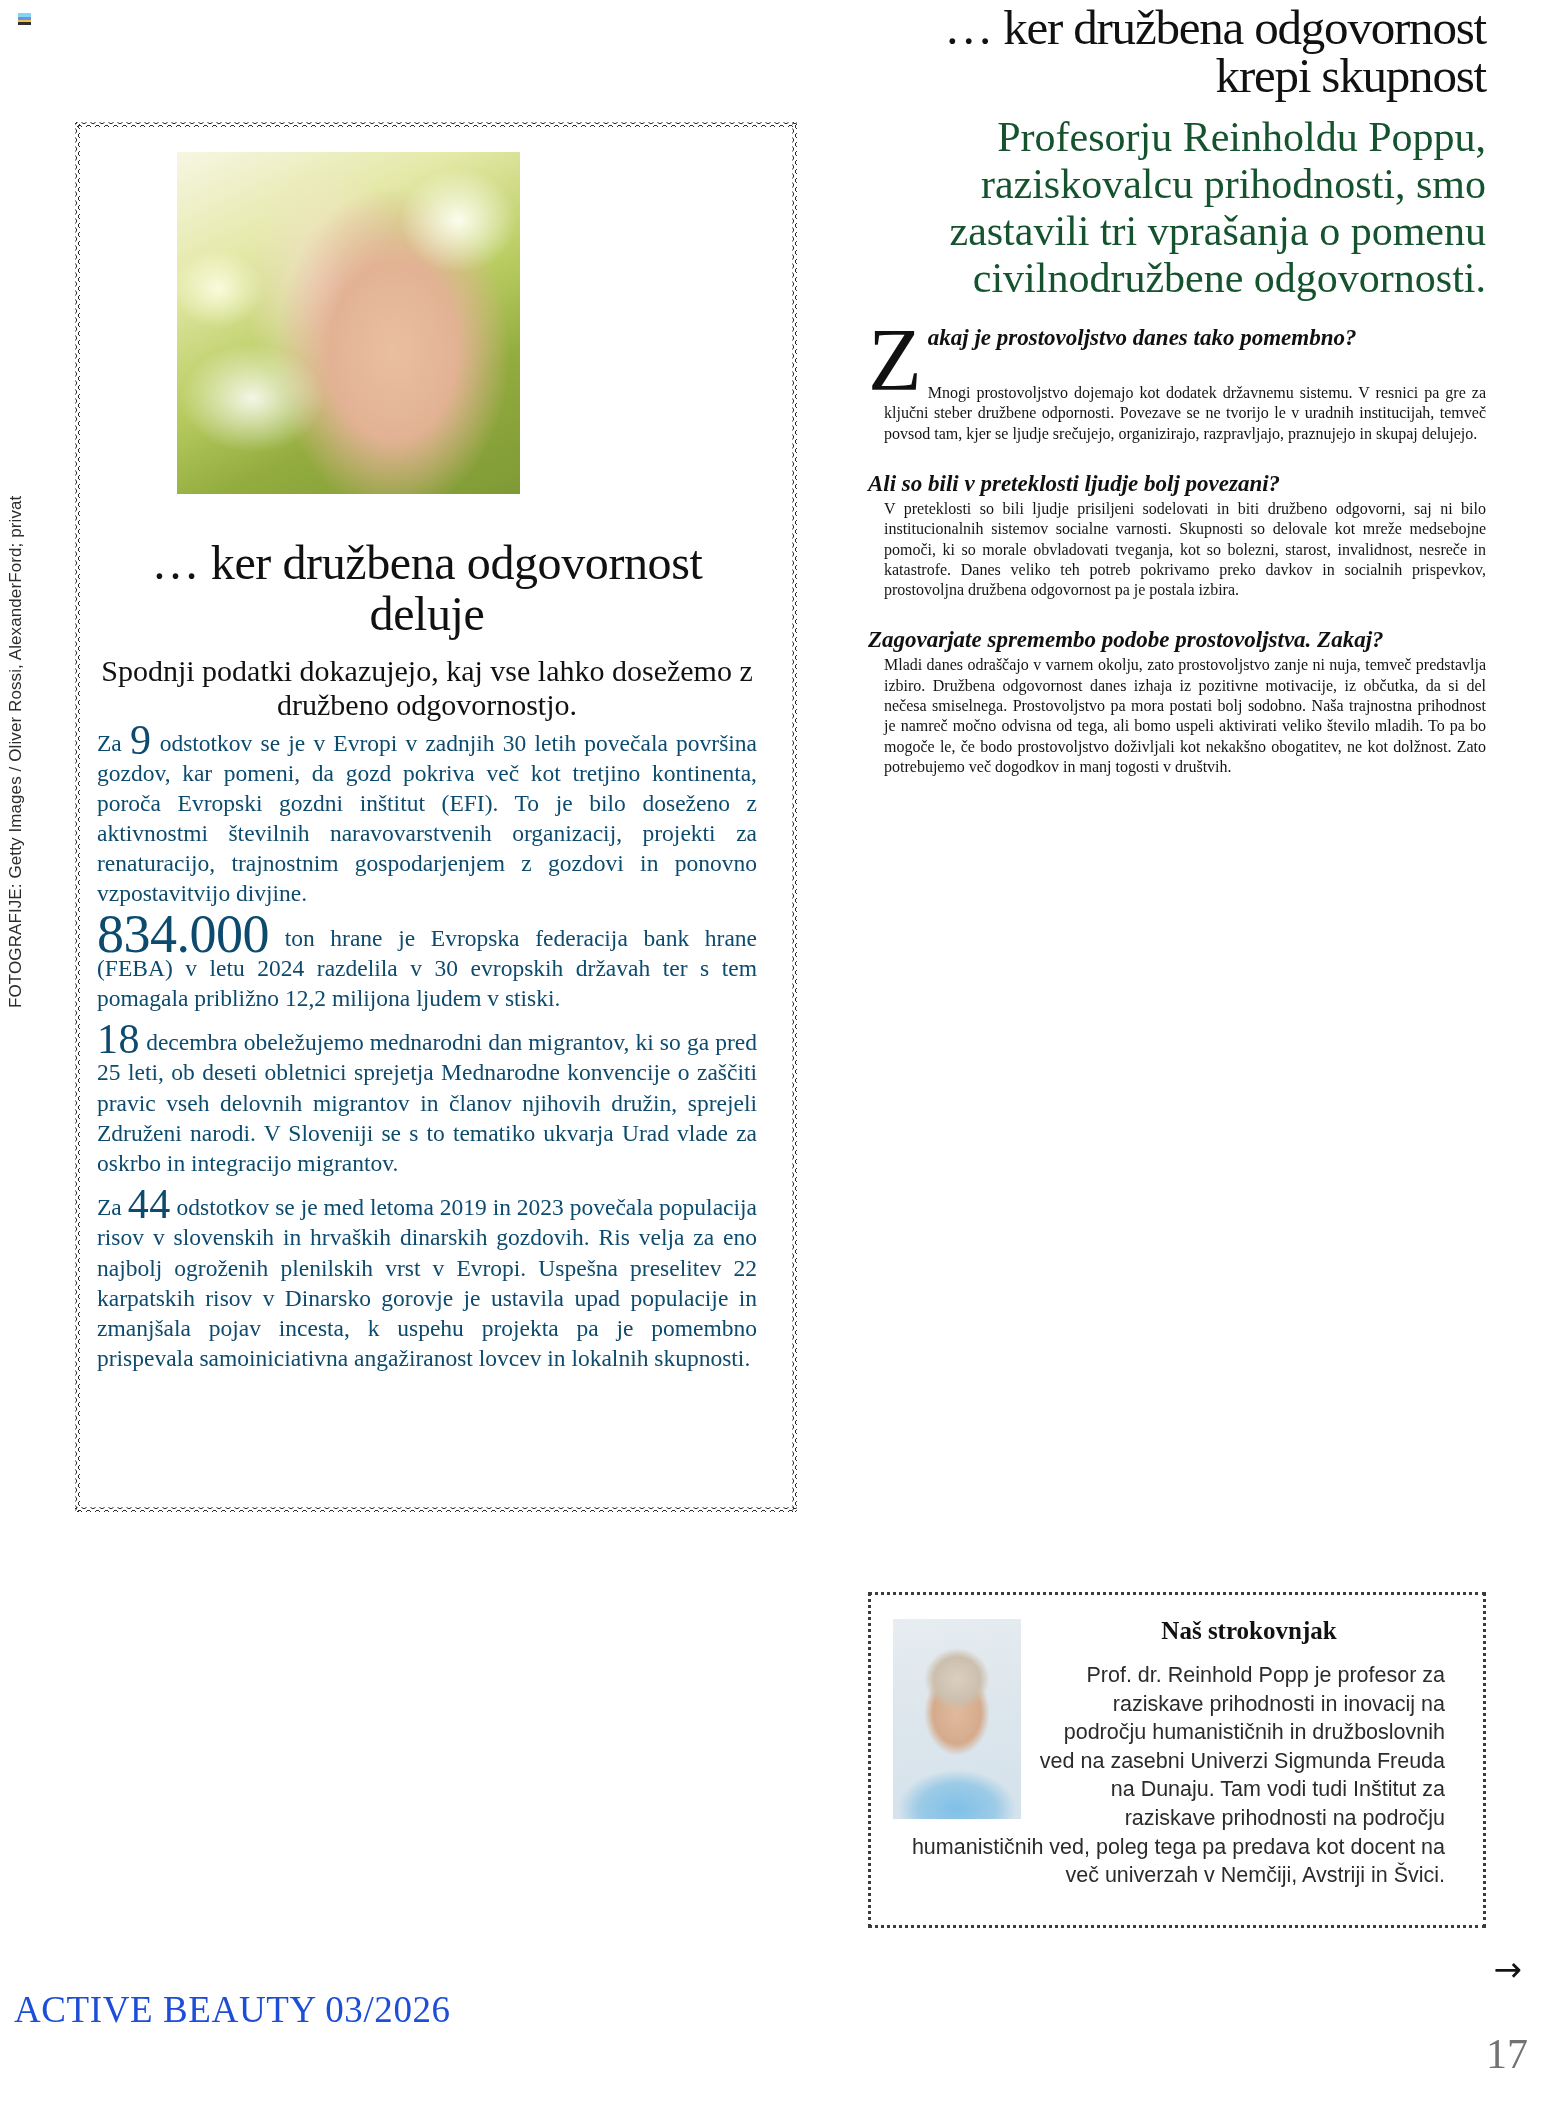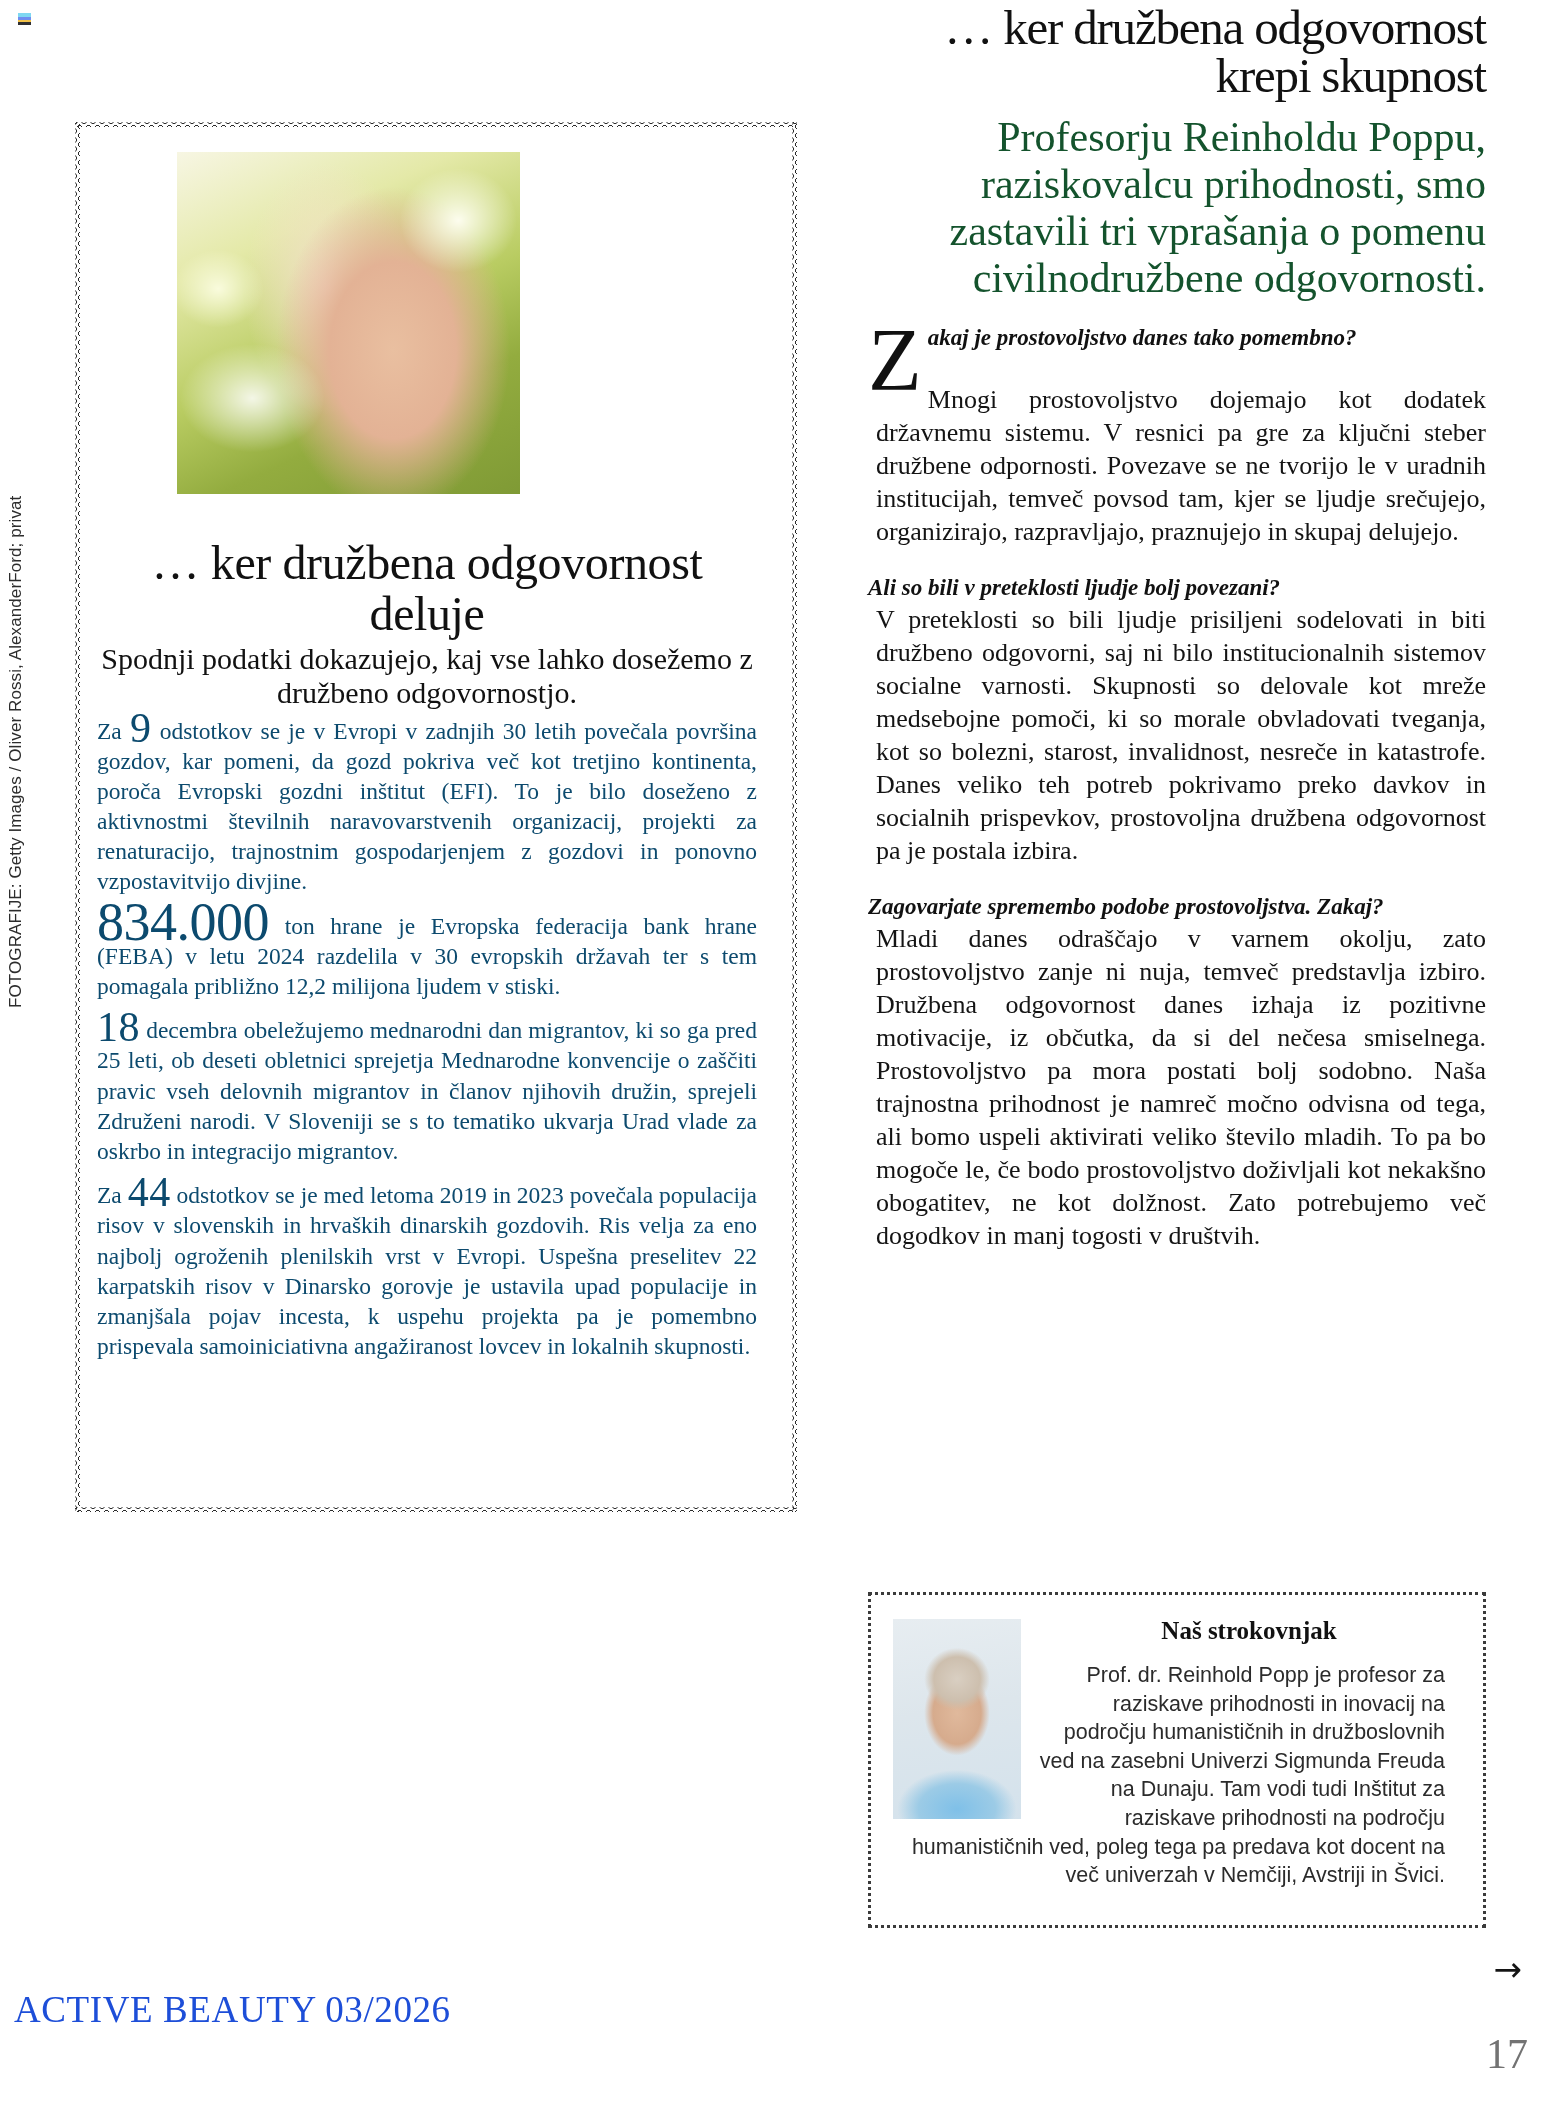--- a/index.html
+++ b/index.html
@@ -122,21 +122,21 @@
     font-weight: 400;
     letter-spacing: -.4px;
     margin: 0;
     padding-top: 398px;
     color: #111;
   }
   .kicker-sub {
     text-align: center;
     font-size: 30px;
     line-height: 1.13;
-    margin: 2px 0 0 0;
+    margin: 14px 0 0 0;
     color: #111;
   }
 
   .fact {
     font-size: 23.5px;
     line-height: 1.285;
     text-align: justify;
     margin: 14px 0 0 0;
     color: #0c4a6e;
     hyphens: manual;
@@ -195,22 +195,22 @@
     font-size: 88px;
     line-height: .72;
     font-style: normal;
     font-weight: 400;
     padding: 4px 4px 0 0;
     margin-right: 2px;
     color: #111;
     font-family: "Liberation Serif", "DejaVu Serif", serif;
   }
   .a {
-    margin: 1px 0 0 8px;
-    font-size: 26px;
+    margin: 1px 0 0 16px;
+    font-size: 16px;
     line-height: 1.27;
     text-align: justify;
     color: #141414;
   }
   .qa + .qa { margin-top: 26px; }
 
   
   .expert-box {
     position: absolute;
     left: 868px;

